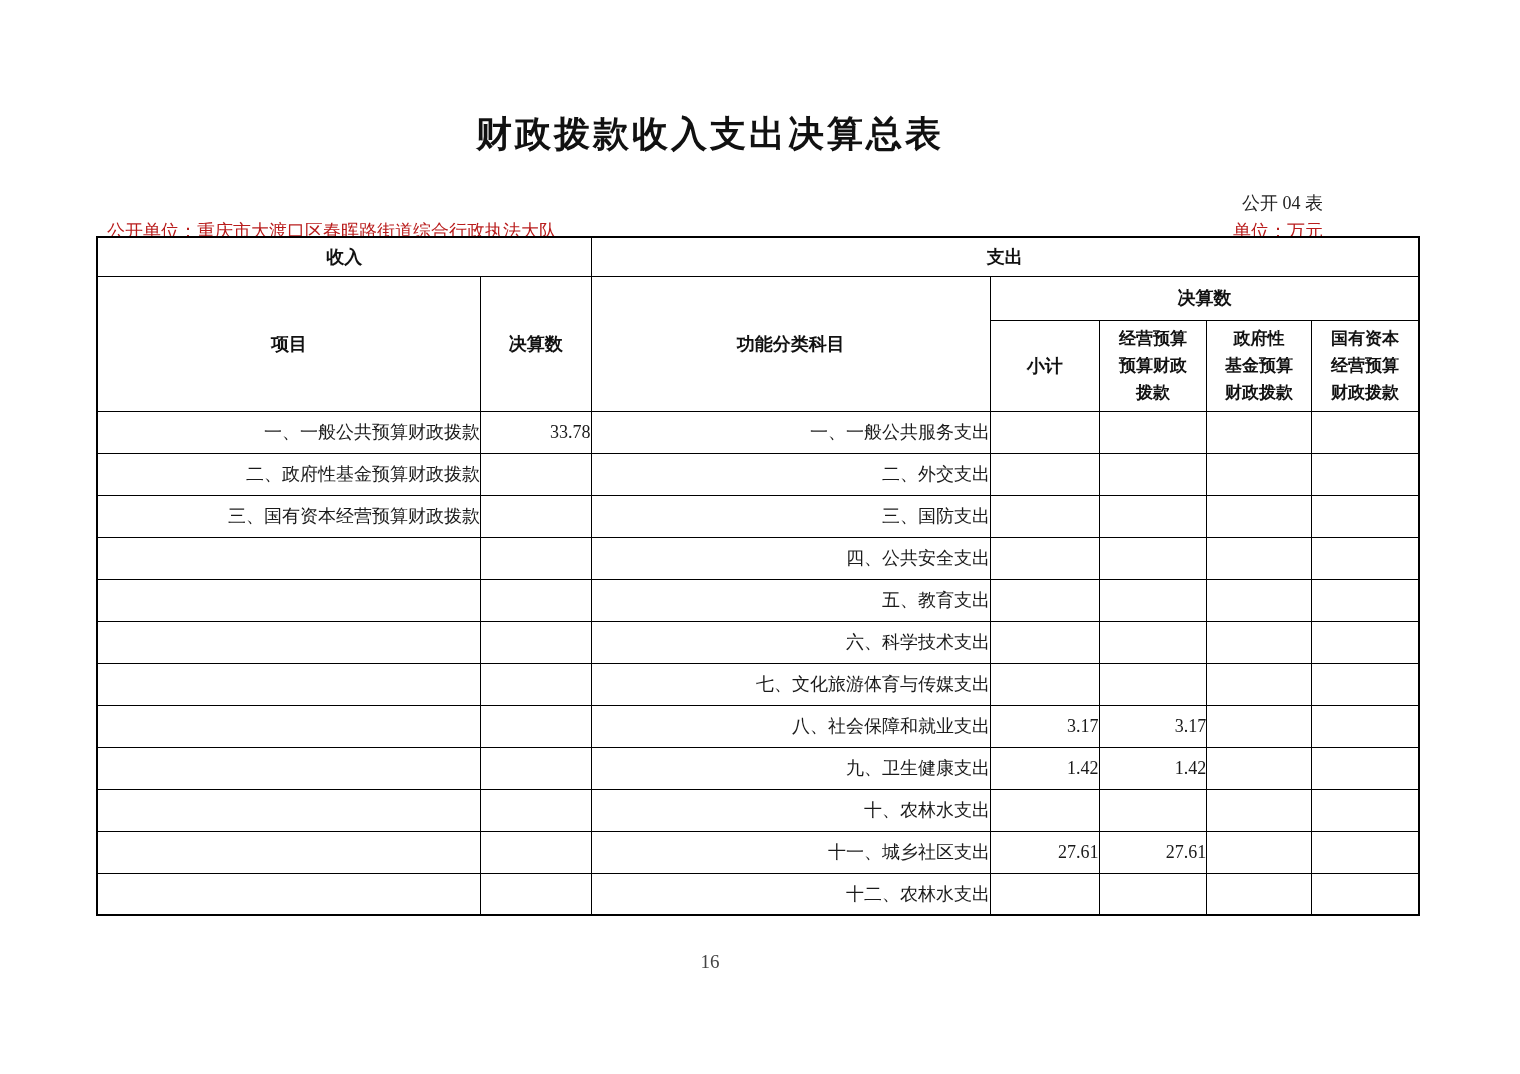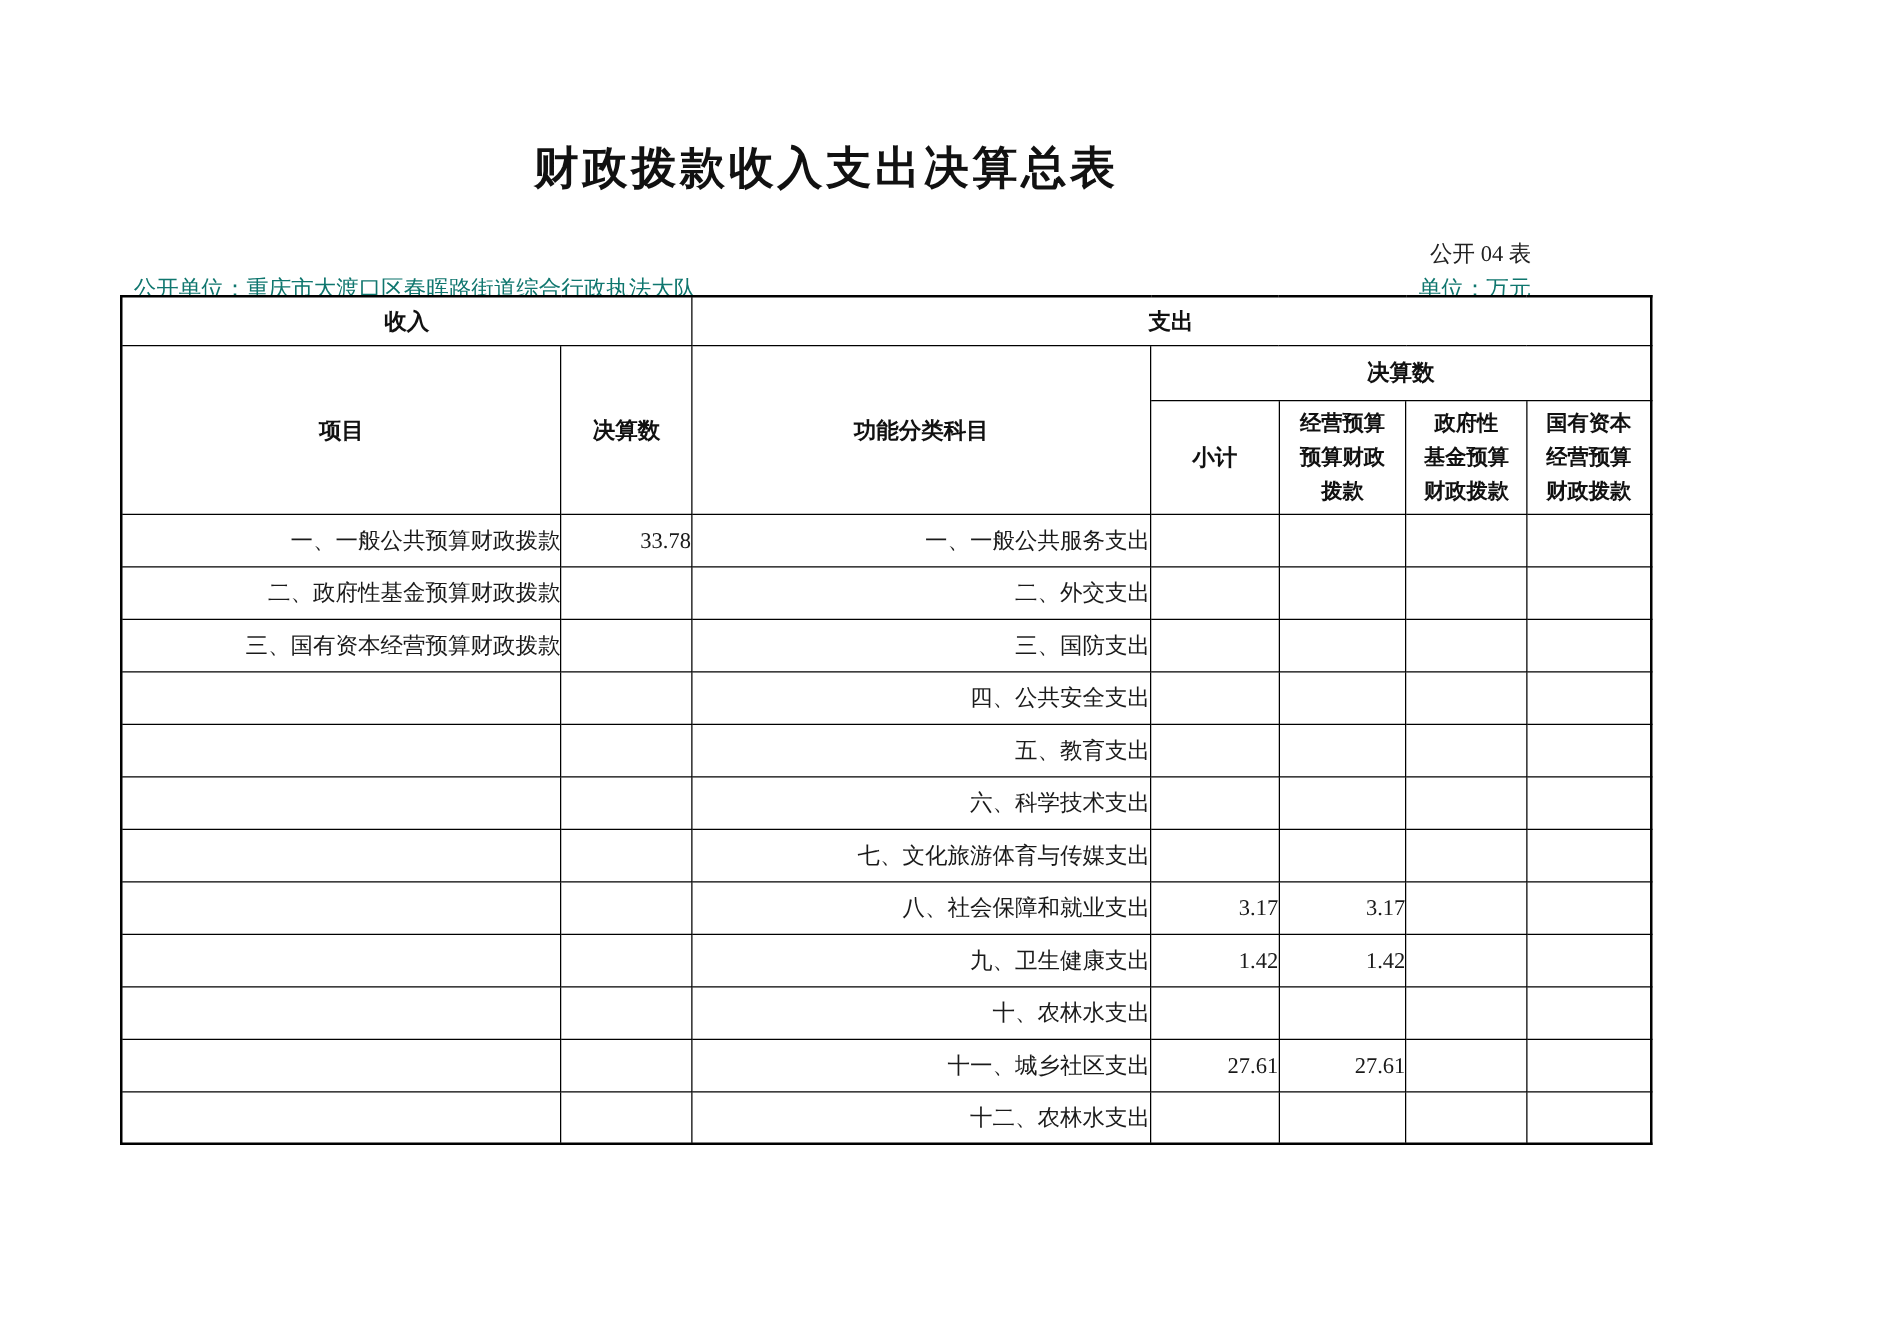--- a/index.html
+++ b/index.html
@@ -5,26 +5,25 @@
   html, body {
     margin: 0;
     padding: 0;
     background: #ffffff;
     width: 1520px;
     height: 1074px;
     overflow: hidden;
   }
   .page {
     position: relative;
-    width: 1312px;
+    width: 1420px;
     height: 1074px;
     background: #ffffff;
     font-family: "Liberation Serif", "DejaVu Serif", serif;
     color: #1a1a1a;
-    padding-left: 10px;
   }
   .doc-title {
     position: absolute;
     top: 110px;
     left: 0;
     width: 100%;
     margin: 0;
     text-align: center;
     font-family: "Liberation Sans", "DejaVu Sans", sans-serif;
     font-size: 36px;
@@ -40,21 +39,21 @@
     color: #222;
   }
   .meta-line {
     position: absolute;
     top: 219px;
     left: 107px;
     right: 97px;
     display: flex;
     justify-content: space-between;
     font-size: 18px;
-    color: #0f766e;
+    color: #b91c1c;
     text-align: right;
   }
   table.budget {
     position: absolute;
     left: 96px;
     top: 236px;
     border-collapse: collapse;
     table-layout: fixed;
     border: 2px solid #000;
     background: #fff;
@@ -260,14 +259,15 @@
         <td class="num"></td>
         <td class="item expense">十二、农林水支出</td>
         <td class="num"></td>
         <td class="num"></td>
         <td class="num"></td>
         <td class="num"></td>
       </tr>
     </tbody>
   </table>
 
+  <div class="page-number">16</div>
 
 </div>
 
 </body></html>

